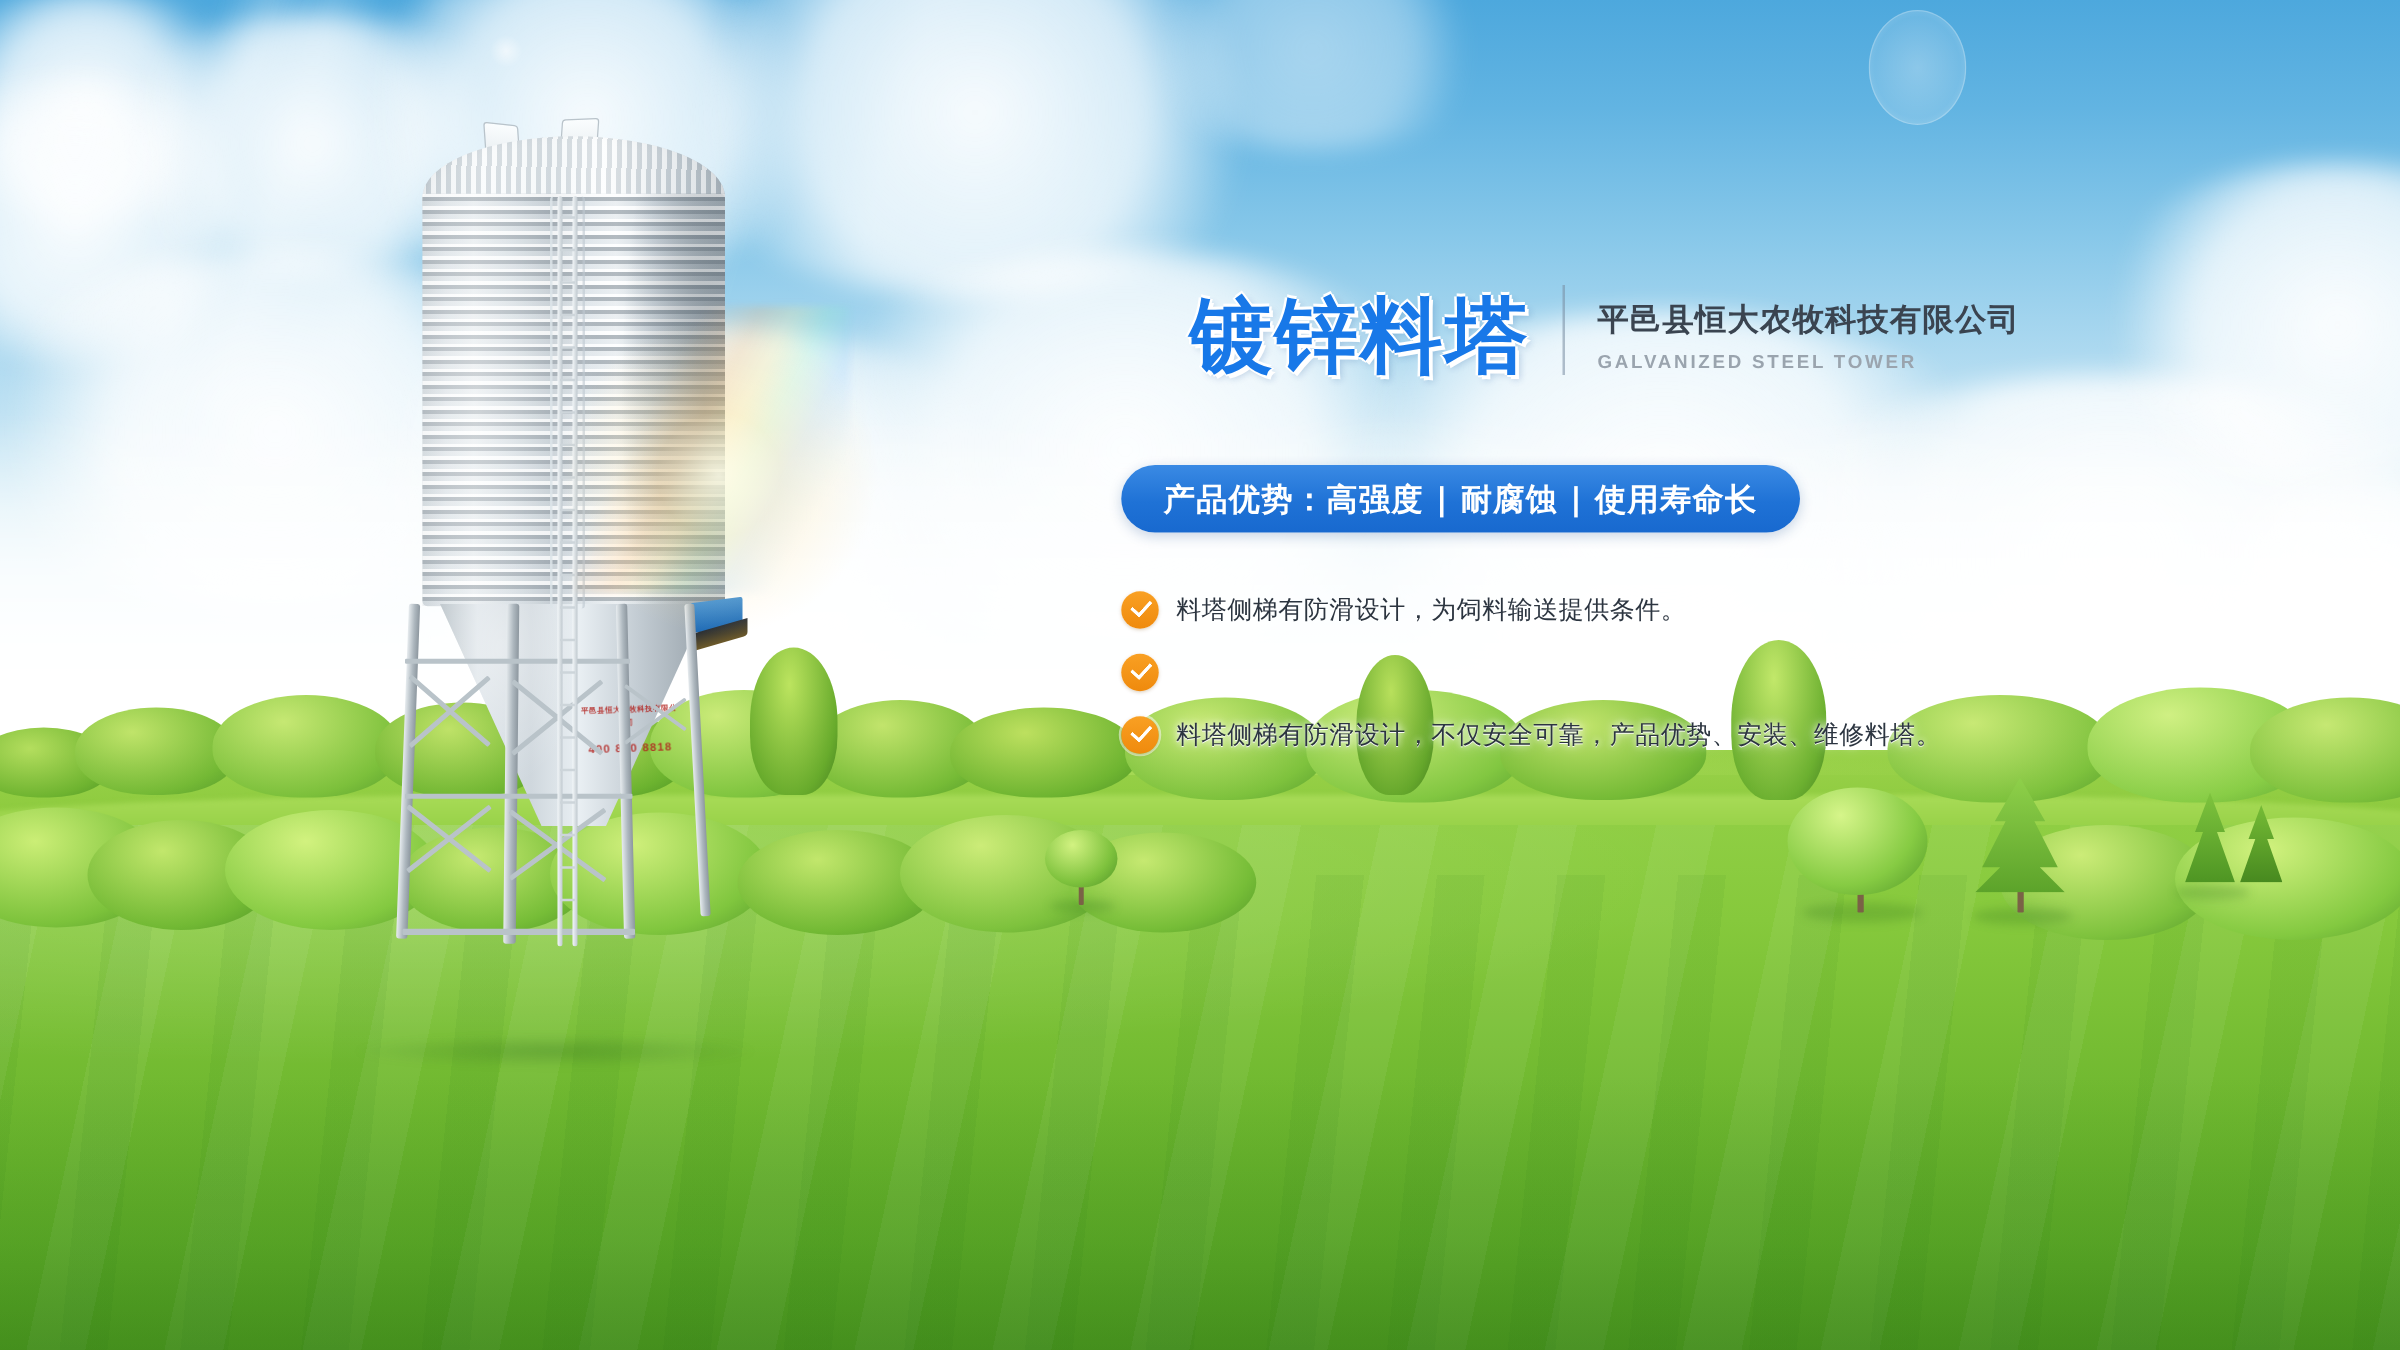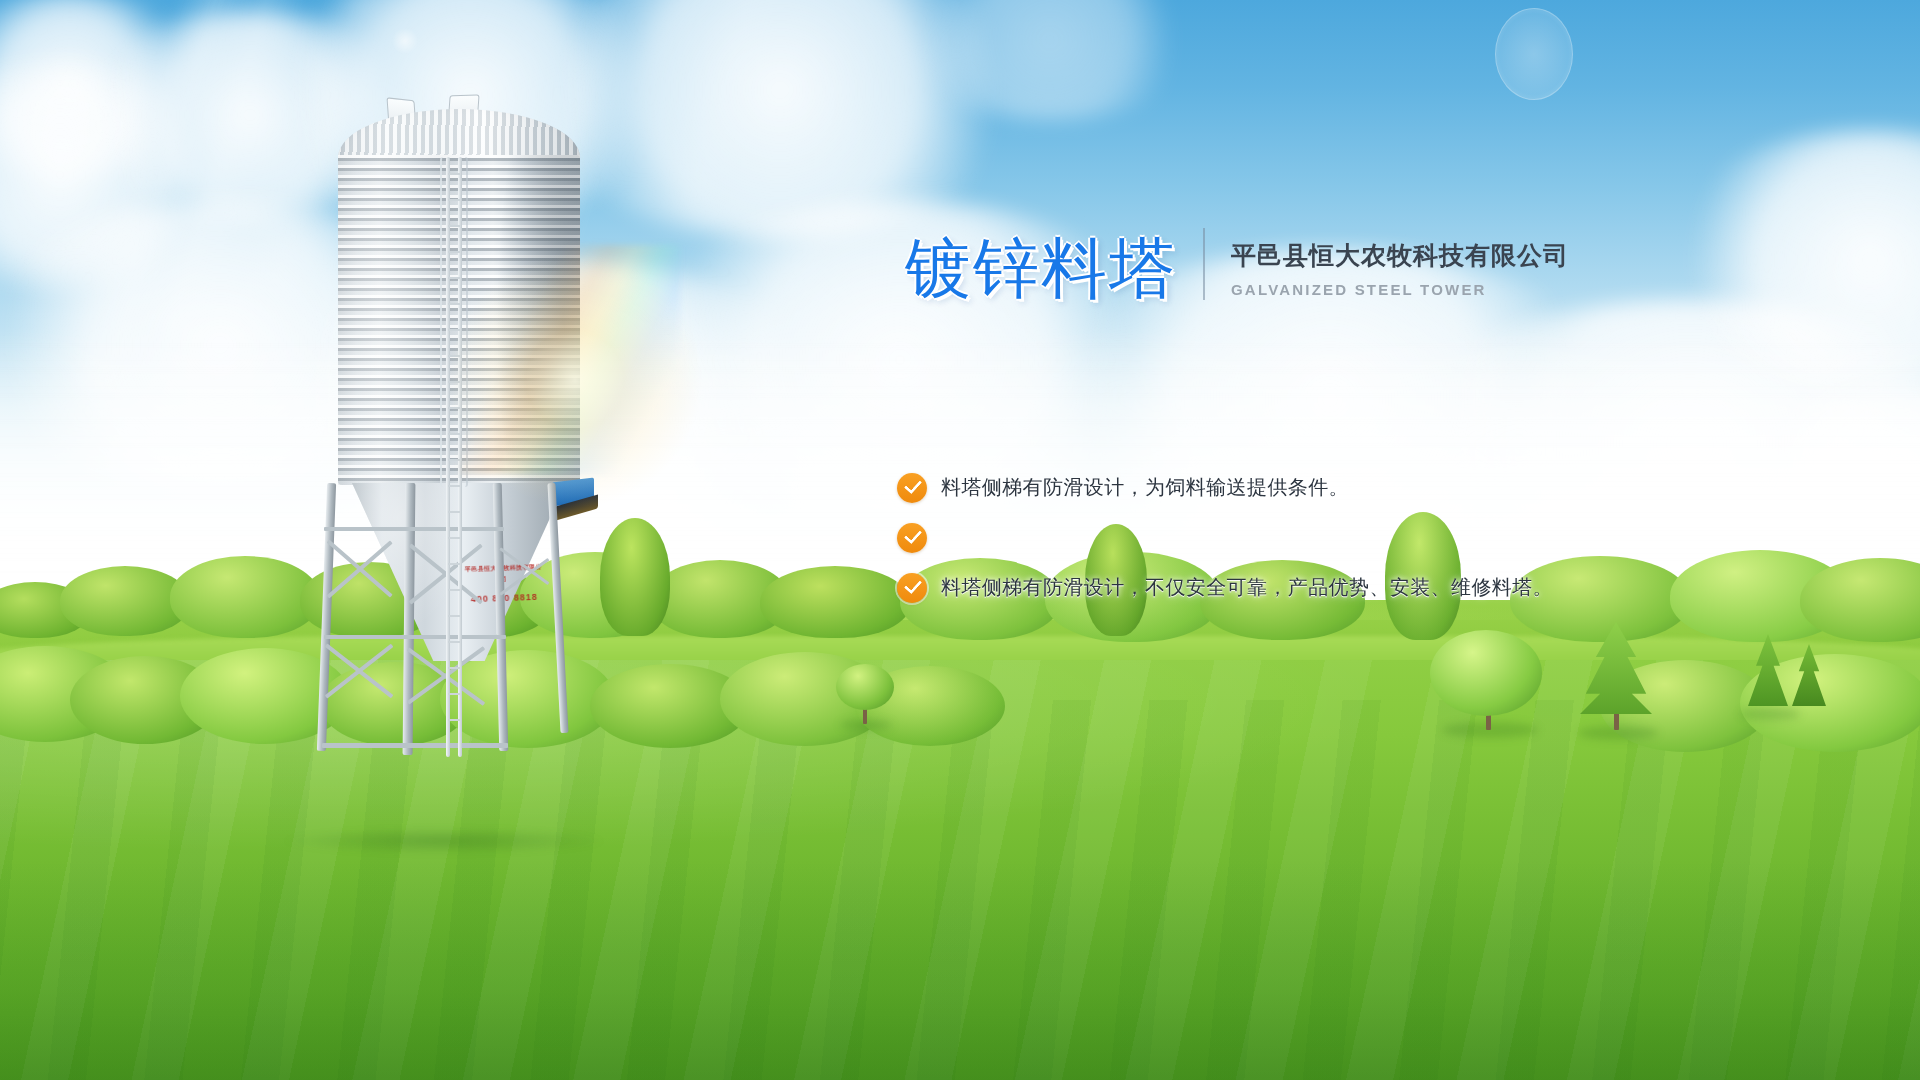--- a/index.html
+++ b/index.html
@@ -202,25 +202,26 @@
     background:radial-gradient(ellipse,rgba(40,100,25,.28) 0%,rgba(40,100,25,0) 72%);
     filter:blur(3px);
   }
 
   
   .content { position:absolute; left:905px; top:0; width:1000px; height:1080px; }
 
   .title-row { position:absolute; left:0; top:228px; display:flex; align-items:flex-end; }
   .main-title {
     font-family:"DejaVu Sans","Liberation Sans",sans-serif;
-    font-weight:normal; font-size:66px; line-height:1; color:#1878e8;
+    font-weight:bold; font-size:66px; line-height:1; color:#1878e8;
     letter-spacing:2px;
     text-shadow:
       2px 0 0 #fff, -2px 0 0 #fff, 0 2px 0 #fff, 0 -2px 0 #fff,
       3px 3px 0 #fff, 4px 4px 6px rgba(0,60,140,.20);
+    margin-left: 47px;
   }
   .title-sep {
     width:2px; height:72px; background:rgba(120,140,160,.55);
     margin:0 26px 2px 26px;
   }
   .co-block { padding-bottom:4px; }
   .co-name {
     font-family:"DejaVu Sans","Liberation Sans",sans-serif;
     font-weight:bold; font-size:25px; color:#3a4450; letter-spacing:1px;
     white-space:nowrap;
@@ -441,20 +442,23 @@
 
     <div class="title-row">
       <div class="main-title">镀锌料塔</div>
       <div class="title-sep"></div>
       <div class="co-block">
         <div class="co-name">平邑县恒大农牧科技有限公司</div>
         <div class="co-en">GALVANIZED STEEL TOWER</div>
       </div>
     </div>
 
+    <div class="adv-pill">
+      <span>产品优势：高强度 | 耐腐蚀 | 使用寿命长</span>
+    </div>
 
     <div class="bullets">
 
 
 
       <div class="bullet">
         <span class="chk"></span>
         <span class="btext">料塔侧梯有防滑设计，为饲料输送提供条件。</span>
       </div>
 

